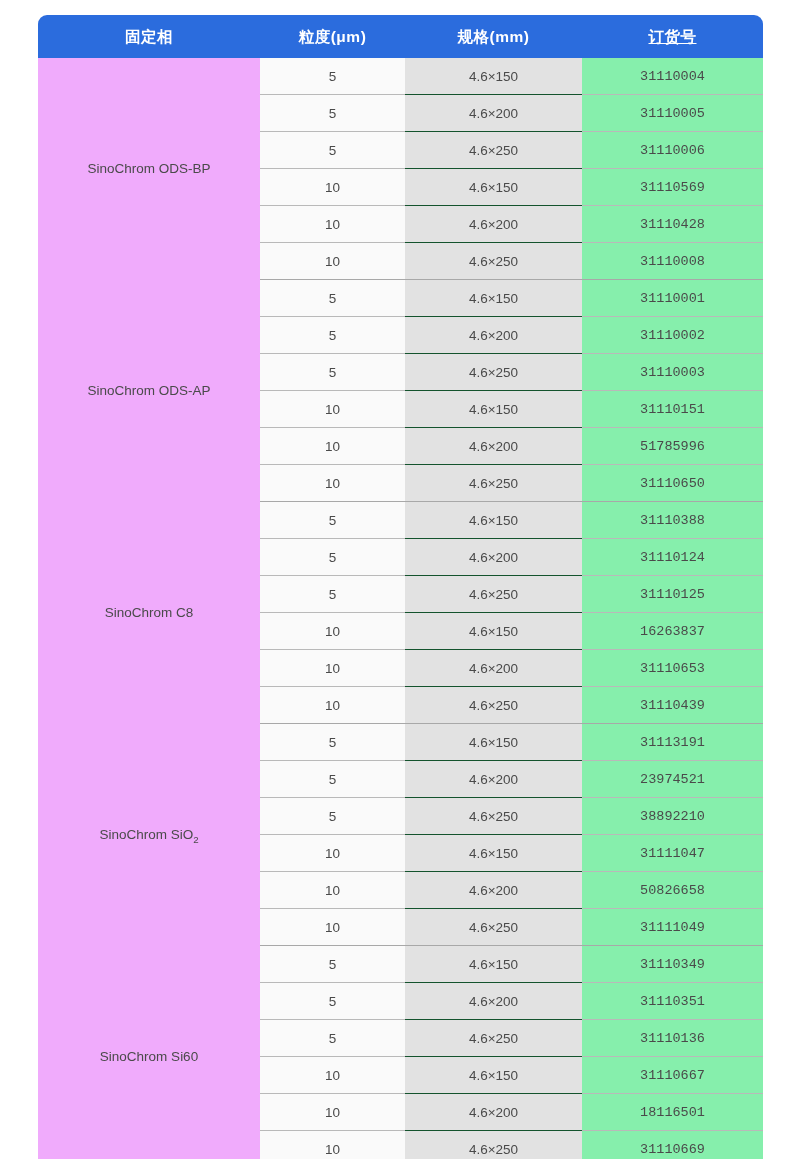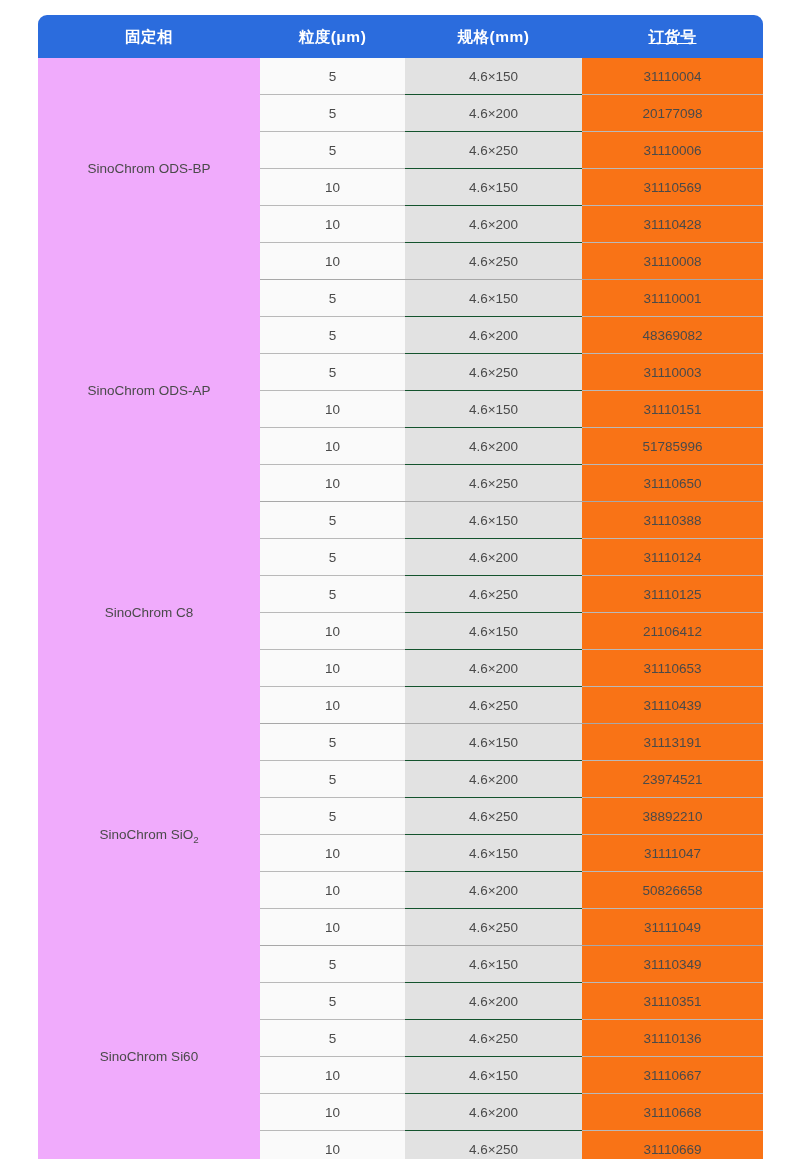--- a/index.html
+++ b/index.html
@@ -74,22 +74,23 @@
 
   td.grain {
     background: #fafafa;
     border-bottom: 1px solid #b9b9b9;
   }
   td.size {
     background: #e2e2e2;
     border-bottom: 1px solid #14532d;
   }
   td.order {
-    background: #f97316;
+    background: #86efac;
     border-bottom: 1px solid #b9b9b9;
+    font-family: Liberation Mono, monospace;
   }
 
   
   tr.group-end td {
     border-bottom: 1px solid #a8a8a8;
   }
 
   
   tr.table-end td {
     border-bottom: 2px solid #a8a8a8;
@@ -126,21 +127,21 @@
     <tbody id="table-body">
         <tr>
           <td class="phase" rowspan="6"><span>SinoChrom ODS-BP</span></td>
           <td class="grain">5</td>
           <td class="size">4.6×150</td>
           <td class="order">31110004</td>
         </tr>
         <tr>
           <td class="grain">5</td>
           <td class="size">4.6×200</td>
-          <td class="order">20177098</td>
+          <td class="order">31110005</td>
         </tr>
         <tr>
           <td class="grain">5</td>
           <td class="size">4.6×250</td>
           <td class="order">31110006</td>
         </tr>
         <tr>
           <td class="grain">10</td>
           <td class="size">4.6×150</td>
           <td class="order">31110569</td>
@@ -157,21 +158,21 @@
         </tr>
         <tr>
           <td class="phase" rowspan="6"><span>SinoChrom ODS-AP</span></td>
           <td class="grain">5</td>
           <td class="size">4.6×150</td>
           <td class="order">31110001</td>
         </tr>
         <tr>
           <td class="grain">5</td>
           <td class="size">4.6×200</td>
-          <td class="order">48369082</td>
+          <td class="order">31110002</td>
         </tr>
         <tr>
           <td class="grain">5</td>
           <td class="size">4.6×250</td>
           <td class="order">31110003</td>
         </tr>
         <tr>
           <td class="grain">10</td>
           <td class="size">4.6×150</td>
           <td class="order">31110151</td>
@@ -198,21 +199,21 @@
           <td class="order">31110124</td>
         </tr>
         <tr>
           <td class="grain">5</td>
           <td class="size">4.6×250</td>
           <td class="order">31110125</td>
         </tr>
         <tr>
           <td class="grain">10</td>
           <td class="size">4.6×150</td>
-          <td class="order">21106412</td>
+          <td class="order">16263837</td>
         </tr>
         <tr>
           <td class="grain">10</td>
           <td class="size">4.6×200</td>
           <td class="order">31110653</td>
         </tr>
         <tr class="group-end">
           <td class="grain">10</td>
           <td class="size">4.6×250</td>
           <td class="order">31110439</td>
@@ -265,21 +266,21 @@
           <td class="order">31110136</td>
         </tr>
         <tr>
           <td class="grain">10</td>
           <td class="size">4.6×150</td>
           <td class="order">31110667</td>
         </tr>
         <tr>
           <td class="grain">10</td>
           <td class="size">4.6×200</td>
-          <td class="order">31110668</td>
+          <td class="order">18116501</td>
         </tr>
         <tr class="group-end table-end">
           <td class="grain">10</td>
           <td class="size">4.6×250</td>
           <td class="order">31110669</td>
         </tr>
       </tbody>
   </table>
 
 </div>

